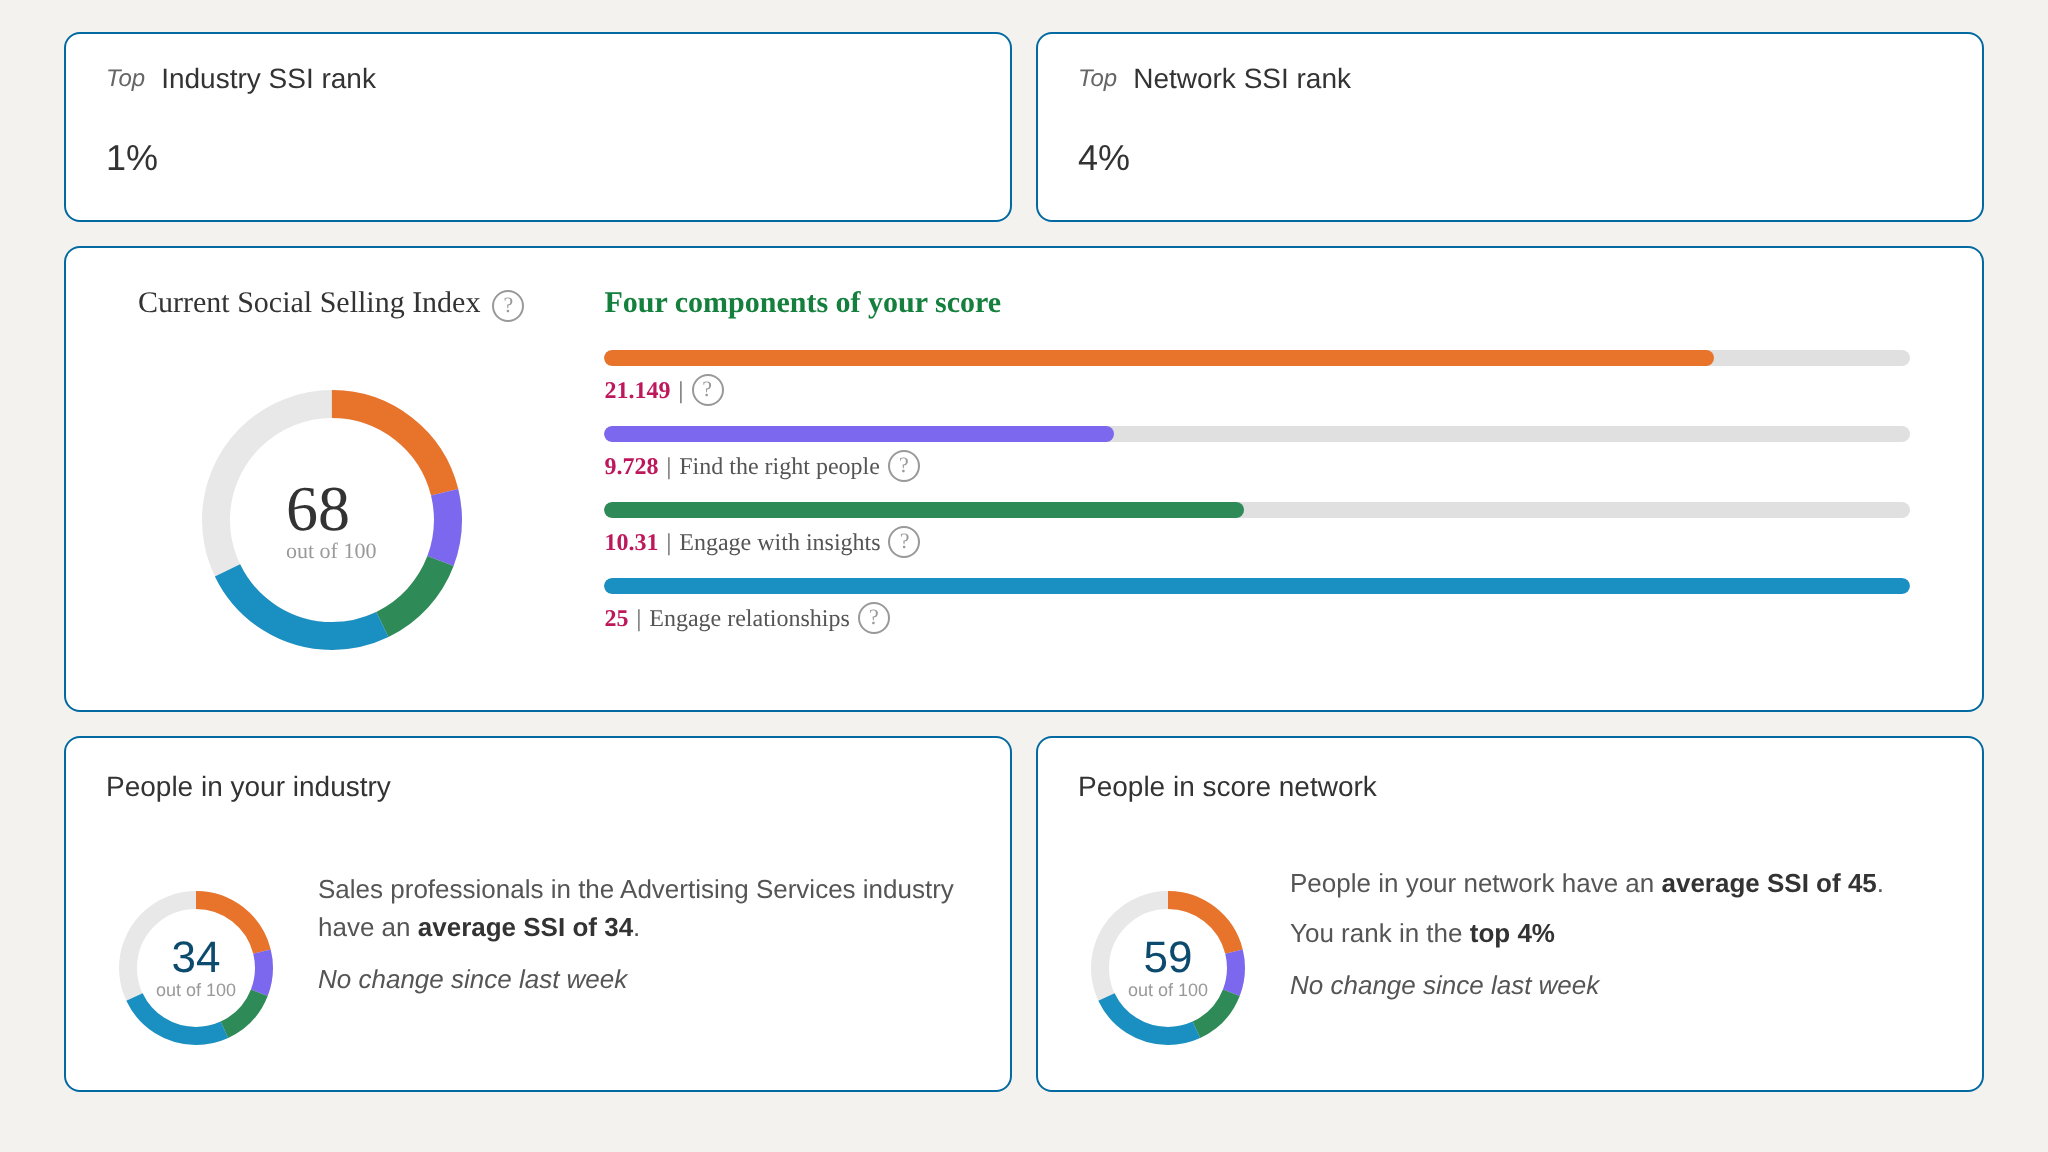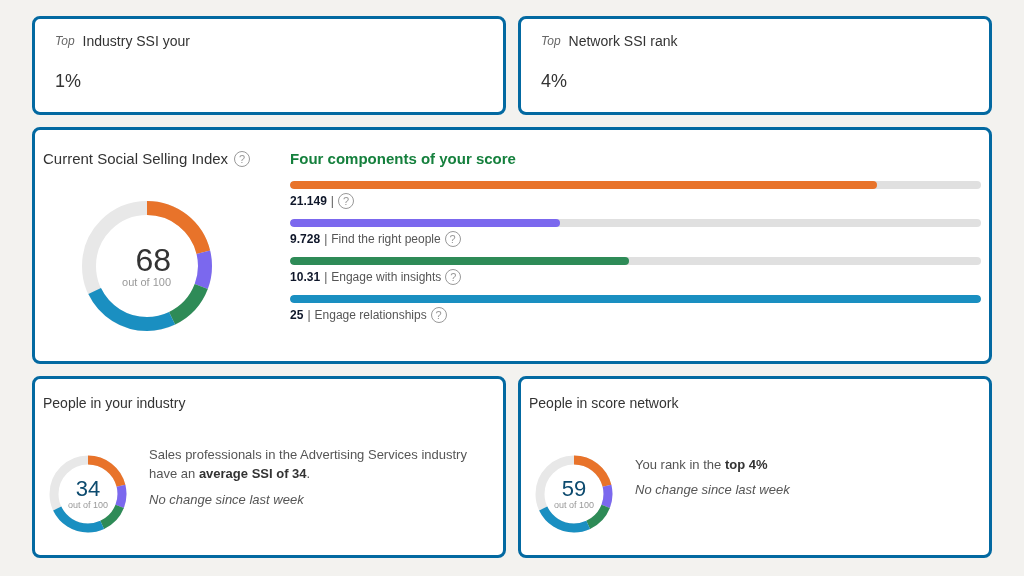--- a/index.html
+++ b/index.html
@@ -17,21 +17,21 @@
       display: flex;
       flex-direction: column;
       gap: 12px;
     }
     .top-row {
       display: flex;
       gap: 12px;
     }
     .card {
       background: #fff;
-      border: 3px solid #0369a1;
+      border: 1px solid #0369a1;
       border-radius: 8px;
       padding: 16px 20px;
     }
     .rank-card {
       flex: 1;
       padding: 14px 20px 16px;
     }
     .rank-card .top-label {
       font-size: 12px;
       color: #666;
@@ -51,21 +51,22 @@
       margin-top: 4px;
     }
     .rank-card .rank-number span {
       font-size: 18px;
       font-weight: 400;
     }
 
     .main-card {
       display: flex;
       gap: 40px;
-      padding: 20px 8px;
+      padding: 20px 36px;
+      font-family: Liberation Serif, serif;
     }
     .main-card-title {
       font-size: 15px;
       color: #333;
       font-weight: 500;
       margin-bottom: 16px;
       display: flex;
       align-items: center;
       gap: 6px;
     }
@@ -98,21 +99,21 @@
       margin-top: 8px;
     }
     .donut-wrapper svg {
       transform: rotate(-90deg);
     }
     .donut-center {
       position: absolute;
       top: 50%;
       left: 50%;
       transform: translate(-50%, -50%);
-      text-align: right;
+      text-align: left;
     }
     .donut-center .score {
       font-size: 32px;
       font-weight: 300;
       color: #333;
       line-height: 1;
     }
     .donut-center .out-of {
       font-size: 11px;
       color: #999;
@@ -145,32 +146,32 @@
     }
     .score-label {
       font-size: 12px;
       color: #555;
       display: flex;
       align-items: center;
       gap: 4px;
     }
     .score-value {
       font-weight: 600;
-      color: #0f172a;
+      color: #be185d;
     }
 
     .bottom-row {
       display: flex;
       gap: 12px;
     }
     .people-card {
       flex: 1;
       display: flex;
       gap: 20px;
-      padding: 16px 8px;
+      padding: 16px 20px;
       align-items: center;
     }
     .people-card-title {
       font-size: 14px;
       font-weight: 500;
       color: #333;
       margin-bottom: 10px;
     }
     .people-donut-wrapper {
       position: relative;
@@ -226,21 +227,21 @@
   </style>
 </head>
 <body>
 
 <div class="dashboard">
 
   <div class="top-row">
     <div class="card rank-card">
       <div class="top-header-row">
         <span class="top-label">Top</span>
-        <span class="rank-title">Industry SSI your</span>
+        <span class="rank-title">Industry SSI rank</span>
       </div>
       <div class="rank-number">
         <span>1</span><span>%</span>
       </div>
     </div>
     <div class="card rank-card">
       <div class="top-header-row">
         <span class="top-label">Top</span>
         <span class="rank-title">Network SSI rank</span>
       </div>
@@ -367,20 +368,21 @@
               <circle cx="45" cy="45" r="34" fill="none" stroke="#7b68ee" stroke-width="9" stroke-dasharray="21 193" stroke-dashoffset="-45"></circle>
               <circle cx="45" cy="45" r="34" fill="none" stroke="#2e8b57" stroke-width="9" stroke-dasharray="26 188" stroke-dashoffset="-66"></circle>
               <circle cx="45" cy="45" r="34" fill="none" stroke="#1a8fc1" stroke-width="9" stroke-dasharray="53 161" stroke-dashoffset="-92"></circle>
             </svg>
             <div class="people-donut-center">
               <div class="p-score">59</div>
               <div class="p-out">out of 100</div>
             </div>
           </div>
           <div class="people-info">
+            <p>People in your network have an <strong>average SSI of 45</strong>.</p>
             <p>You rank in the <strong>top 4%</strong></p>
             <p class="no-change">No change since last week</p>
           </div>
         </div>
       </div>
     </div>
 
   </div>
 
 </div>

